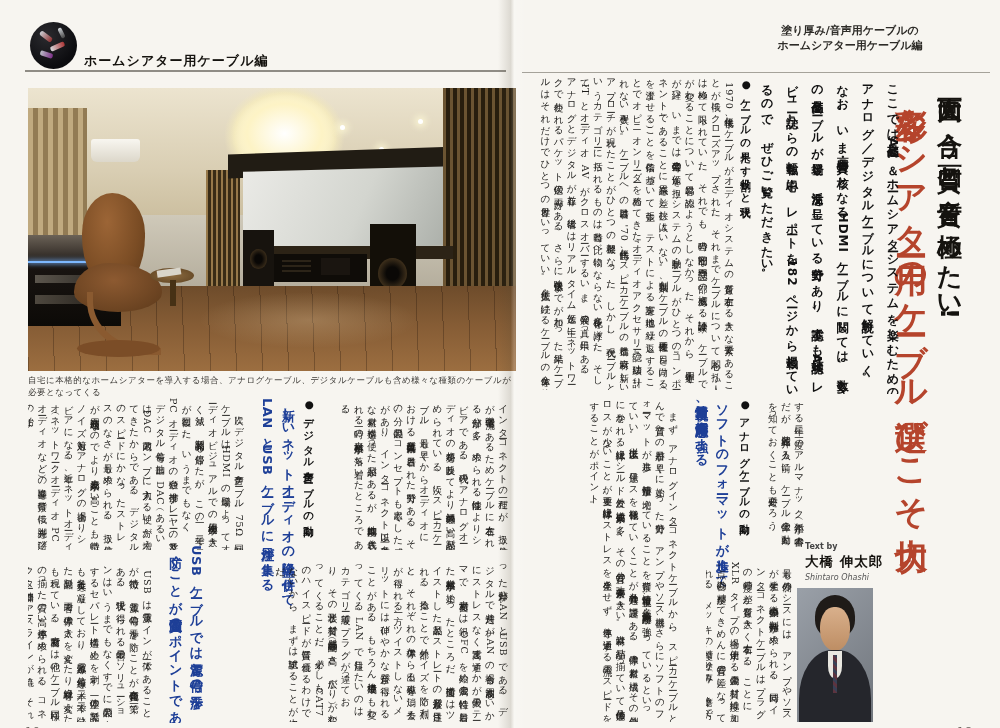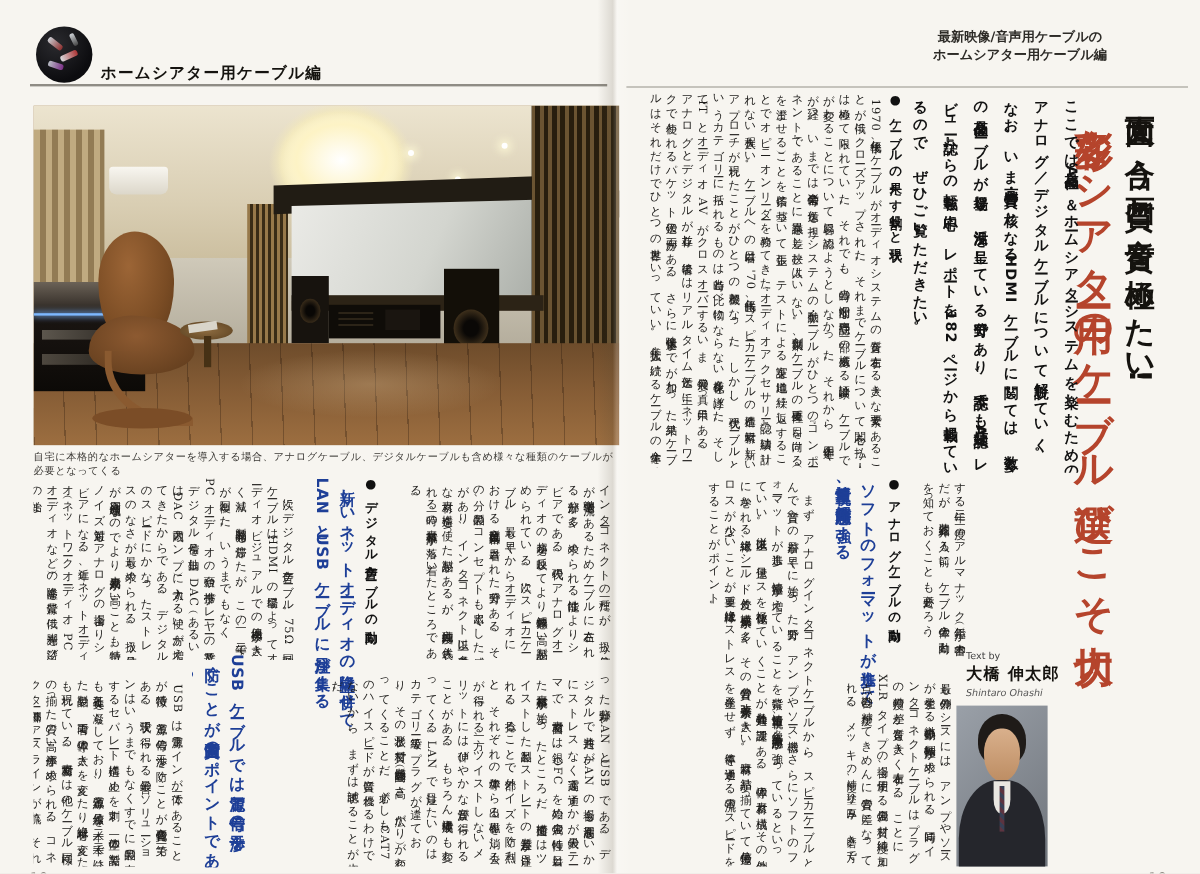--- a/index.html
+++ b/index.html
@@ -97,21 +97,21 @@
     <div class="sub-blue">USBケーブルでは電源と信号の干渉を</div>
     <div class="sub-blue">防ぐことが高音質向上のポイントである</div>
   </div>
   <div class="vtext body-text" style="left:28px;top:560px;width:126px;height:162px;">　USBは電源ラインが一体であることが特徴で、電源と信号の干渉を防ぐことが高音質化の第一である。現状で得られる最善のソリューションはいうまでもなくすでに製品の存在するセパレート構造に止めを刺す。一体型の製品でも各社工夫を凝らしており、電源線と信号線を二本／二本で分けた製品や、両者で導体の太さを変えたり絶縁材を変えた製品も現れている。素材面では他のケーブル同様に純度の揃った質の高い導体が求められる。コネクター部外側にアースラインが流れ、それが音（ノイズ感）に影響するため、勘合部の精度やメッキの仕上げがア</div>
 
   <div class="pagenum" style="left:25px;top:697px;">19</div>
 
   <div style="position:absolute;left:498px;top:0;width:28px;height:728px;background:linear-gradient(90deg,rgba(0,0,0,0) 0%,rgba(80,70,50,.16) 45%,rgba(255,255,255,.2) 58%,rgba(0,0,0,0) 100%);"></div>
 
   <div class="htext" style="left:710px;top:24px;width:280px;text-align:center;font-size:11px;font-weight:bold;color:#2d2b27;line-height:1.35;">
-    <div>最新映像/音声用ケーブルの</div>
+    <div>塗り厚み/音声用ケーブルの</div>
     <div>ホームシアター用ケーブル編</div>
   </div>
   <div class="rule" style="left:522px;top:72px;width:468px;height:1px;background:#a5a29a;"></div>
 
   <div class="vtext hl-black" style="left:936px;top:76px;width:30px;height:560px;">大画面に合う画質と音質を極めたい!</div>
   <div class="vtext hl-orange" style="left:893px;top:82px;width:40px;height:640px;">多彩なシアター用のケーブル選びこそ大切</div>
 
   <div class="vtext lead-text" style="left:753px;top:76px;width:152px;height:318px;">ここでは高品位AV＆ホームシアターシステムを楽しむためのアナログ／デジタルケーブルについて解説していく。なお、いま画質・音質の核となるHDMIケーブルに関しては、数多くの高品位ケーブルが登場し、活況を呈している分野であり、本誌でも姉妹誌『AVレビュー』誌からの転載を中心に、レポートを182ページから掲載しているので、ぜひご覧いただきたい。</div>
 
   <div class="vtext sec-head" style="left:738px;top:78px;width:15px;height:150px;">●ケーブルの果たす役割りと現状</div>
@@ -120,21 +120,21 @@
   <div class="vtext body-text" style="left:756px;top:395px;width:50px;height:152px;">する二年に一度のアルマナック（年鑑）が本書の目的だが、装置紹介に入る前に、ケーブル全体の動向と趨勢を知っておくことも必要だろう。</div>
   <div class="vtext sec-head" style="left:736px;top:398px;width:16px;height:150px;">●アナログケーブルの動向</div>
   <div class="vtext" style="left:684px;top:395px;width:48px;height:262px;">
     <div class="sub-blue">ソフトのフォーマットが進歩して</div>
     <div class="sub-blue">情報量重視、高解像度志向が強まる</div>
   </div>
   <div class="vtext body-text" style="left:520px;top:395px;width:160px;height:327px;">　まず、アナログインターコネクトケーブルから。スピーカーケーブルと並んで音質への着目が早くに始まった分野で、アンプやソース機器、さらにソフトのフォーマットが進歩し、情報量が増えていることを背景に情報量重視、年々高解像度志向が強まっているといっていい。従来以上に、伝達ロスを極微化していくことが各社共通の課題である。導体の素材と構成、その外側に巻かれる絶縁体、シールド外皮と構成要素が多く、その分音質の改善要素が大きい。素材は結晶が揃っていて信号伝達のロスが少ないことが重要。絶縁体はストレスを発生させず、導体を通過する電流のスピードを維持することがポイント。</div>
   <div class="vtext body-text" style="left:706px;top:562px;width:88px;height:160px;">最も外側のシースには、アンプやソース機器が発生する微小振動の制振特性が求められる。同時にインターコネクトケーブルはプラグの精度の差が音質を大きく左右する。ことにXLRタイプの場合、使用する金属の材質、純度に加え接点、勘合の精度がてきめんに音質の差になって現れる。メッキの精度、塗り厚み、磨き方でも大きく変わってくる。アンプからの振動を結合部でどう遮断し、取り除くかもプラグの加工精度しだいの面がある。フォノケーブルも</div>
 
   <div class="htext" style="left:805px;top:542px;width:110px;">
-    <div style="font-size:8px;color:#444;">Text by</div>
+    <div style="font-size:8px;color:#444;font-weight:bold;">Text by</div>
     <div style="font-size:13.5px;font-weight:bold;color:#15130f;margin-top:2px;letter-spacing:1px;">大橋 伸太郎</div>
     <div style="font-size:8px;font-style:italic;color:#555;margin-top:2px;">Shintaro Ohashi</div>
   </div>
 
   <div id="portrait">
     <div style="left:24%;top:5%;width:52%;height:32%;background:#1f1b18;border-radius:50% 50% 42% 42%;"></div>
     <div style="left:30%;top:14%;width:40%;height:33%;background:linear-gradient(#d9b08c,#bd8d63);border-radius:46% 46% 50% 50%;"></div>
     <div style="left:2%;top:46%;width:96%;height:56%;background:#25262c;border-radius:45% 45% 0 0 / 65% 65% 0 0;"></div>
     <div style="left:41%;top:47%;width:18%;height:20%;background:#e9e7e1;border-radius:0 0 45% 45%;"></div>
     <div style="left:47%;top:50%;width:6%;height:28%;background:repeating-linear-gradient(45deg,#5c3440 0 3px,#394055 3px 6px);"></div>

